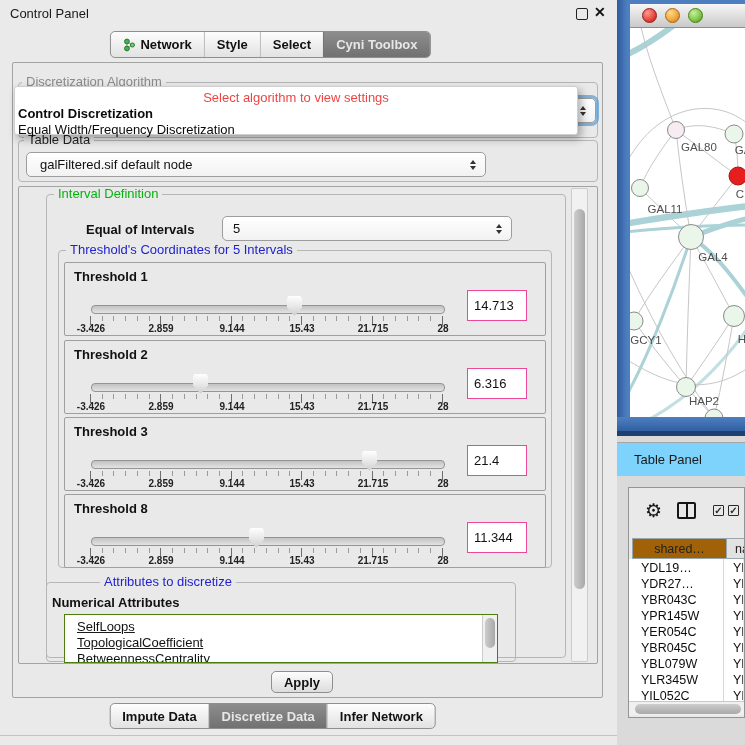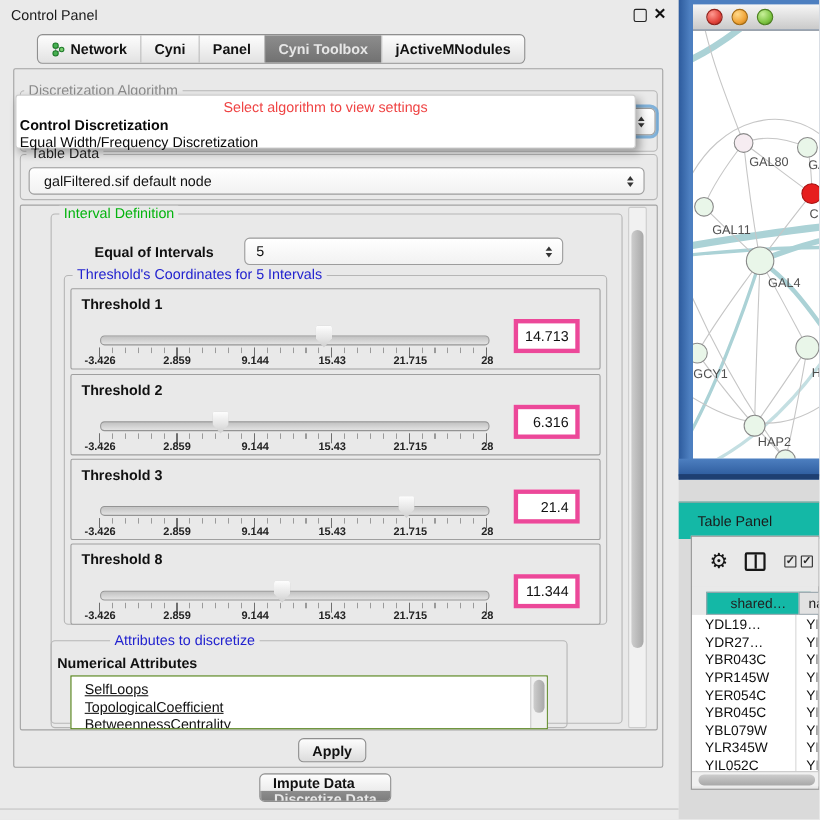--- a/index.html
+++ b/index.html
@@ -47,22 +47,22 @@
   .sthumb{position:absolute;top:33px;width:15px;height:20px;
          background:linear-gradient(#fefefe 0%,#e6e6e6 55%,#cfcfcf 100%);
          clip-path:polygon(10% 0,90% 0,100% 12%,100% 58%,50% 100%,0 58%,0 12%);
          filter:drop-shadow(0 0 1px #777);}
   .ticks{position:absolute;left:25px;top:53px;width:353px;height:9px;background-repeat:no-repeat;
          background-image:
            repeating-linear-gradient(to right,#6e6e6e 0 1px,transparent 1px 70.4px),
            repeating-linear-gradient(to right,#9a9a9a 0 1px,transparent 1px 11.73px);
          background-size:100% 9px,100% 5px;}
   .tlab{position:absolute;top:60px;transform:translateX(-50%);font-size:10px;font-weight:bold;color:#222;white-space:nowrap;}
-  .vfield{position:absolute;left:402px;top:27px;width:60px;height:31px;border:4px solid #ec4899;background:#fff;
-         font-family:"Liberation Sans",sans-serif;font-size:13px;color:#111;text-align:right;padding:0 6px;box-sizing:border-box;}
+  .vfield{position:absolute;left:402px;top:27px;width:60px;height:31px;border:1px solid #ec4899;background:#fff;
+         font-family:"Liberation Sans",sans-serif;font-size:13px;color:#111;padding:0 6px;box-sizing:border-box;}
 
   
   .listbox{background:#fff;border:1px solid #4d7c0f;overflow:hidden;text-decoration:underline;}
   .listbox .li{font-size:13px;color:#111;padding-left:12px;line-height:16px;}
 
   
   .sb-v{background:#f1f1f1;border:1px solid #cccccc;border-radius:7px;}
   .sb-thumb{background:linear-gradient(90deg,#cdcdcd,#a8a8a8);border-radius:6px;}
   .sb-thumb-h{background:linear-gradient(#cdcdcd,#a8a8a8);border-radius:6px;}
 
@@ -72,21 +72,21 @@
 
   
   .netframe{left:617px;top:0;width:128px;height:436px;background:linear-gradient(90deg,#2d5b9d,#4d7fc0 10px,#4d7fc0);}
   .net-titlebar{left:630px;top:4px;width:115px;height:24px;background:linear-gradient(#f6f6f6,#c9c9c9);
       border-bottom:1px solid #8f8f8f;display:flex;align-items:center;gap:8px;padding-left:12px;box-sizing:border-box;}
   .tl-dot{width:13px;height:13px;border-radius:50%;}
   .canvas{left:630px;top:28px;width:115px;height:389px;background:#fff;overflow:hidden;}
   .net-bottom{left:617px;top:417px;width:128px;height:16px;background:linear-gradient(#4d7fc0,#2d5b9d);}
   .net-bottom-edge{left:617px;top:431px;width:128px;height:5px;background:#1e3f72;}
 
-  .tp-strip{left:617px;top:456px;width:128px;height:34px;background:#14b8a6;border-top:1px solid #a5a5a5;}
+  .tp-strip{left:617px;top:442px;width:128px;height:34px;background:#7dd3fc;border-top:1px solid #a5a5a5;}
   .tp-title{position:absolute;left:17px;top:9px;font-size:13px;color:#1a1a1a;}
   .twin{left:628px;top:487px;width:117px;height:231px;border:1px solid #949494;background:#e9e9e9;overflow:hidden;}
   .th-cell{position:absolute;top:50px;height:21px;border:1px solid #9aa6ad;font-size:12.5px;color:#222;
       display:flex;align-items:center;justify-content:center;box-sizing:border-box;}
   .trow{position:absolute;left:3px;width:200px;height:16px;font-size:12.5px;color:#0d0d0d;display:flex;}
   .trow .c0{width:95px;padding-left:9px;box-sizing:border-box;overflow:hidden;white-space:nowrap;}
   .trow .c1{padding-left:6px;overflow:hidden;white-space:nowrap;}
 
   .gearglyph{font-size:19px;color:#161616;line-height:19px;}
   .colicon{width:19px;height:17px;border:2px solid #161616;border-radius:2px;position:relative;}
@@ -116,30 +116,27 @@
             <line x1="4" y1="3.5" x2="9.5" y2="7" stroke="#9a9a9a" stroke-width="1"></line>
             <line x1="4" y1="10.5" x2="9.5" y2="7" stroke="#9a9a9a" stroke-width="1"></line>
             <line x1="4" y1="3.5" x2="4" y2="10.5" stroke="#9a9a9a" stroke-width="1"></line>
             <circle cx="4" cy="3.5" r="2.4" fill="#46b050" stroke="#1f7a2b"></circle>
             <circle cx="4" cy="10.5" r="2.4" fill="#46b050" stroke="#1f7a2b"></circle>
             <circle cx="9.5" cy="7" r="2" fill="#7bcf70" stroke="#1f7a2b"></circle>
           </svg>
           <span>Network</span>
         </div>
         <div class="tab">
-            <span>Cyni</span>
+            <span>Style</span>
           </div>
         <div class="tab">
-            <span>Panel</span>
+            <span>Select</span>
           </div>
         <div class="tab sel">
             <span>Cyni Toolbox</span>
-          </div>
-        <div class="tab">
-            <span>jActiveMNodules</span>
           </div>
       </div>
     </div>
 
     <div class="abs panel" style="left:12px;top:62px;width:591px;height:636px;"></div>
 
     <div class="abs gbox" style="left:18px;top:82px;width:580px;height:56px;"></div>
     <div class="gtitle" style="left:22px;top:75px;color:#8a8a8a;">Discretization Algorithm</div>
     <div class="abs combo" style="left:26px;top:98px;width:570px;height:25px;box-shadow:0 0 0 3px rgba(93,159,212,.75);">
       <div class="arrows">
@@ -149,21 +146,21 @@
     </div>
 
     <div class="abs popup" style="left:14px;top:86px;width:564px;height:49px;">
       <div class="prompt" style="margin-top:2px;">Select algorithm to view settings</div>
       <div class="opt b">Control Discretization</div>
       <div class="opt">Equal Width/Frequency Discretization</div>
     </div>
 
     <div class="abs gbox" style="left:18px;top:140px;width:580px;height:42px;"></div>
     <div class="gtitle" style="left:24px;top:133px;color:#222;z-index:5;">Table Data</div>
-    <div class="abs combo" style="left:26px;top:152px;width:560px;height:25px;padding-left:13px;">
+    <div class="abs combo" style="left:26px;top:152px;width:460px;height:25px;padding-left:13px;">
       <span>galFiltered.sif default node</span>
       <div class="arrows">
           <div class="tri-up"></div>
           <div class="tri-dn"></div>
         </div>
     </div>
 
     <div class="abs panel" style="left:18px;top:186px;width:580px;height:478px;"></div>
     <div class="abs sb-v" style="left:571px;top:188px;width:17px;height:474px;border-radius:2px;">
       <div class="sb-thumb" style="position:absolute;left:2px;top:20px;width:11px;height:380px;"></div>
@@ -250,21 +247,21 @@
       <div class="abs sb-v" style="right:0;top:0;width:15px;height:47px;border-radius:0;border:none;border-left:1px solid #ccc;background:#f0f0f0;">
         <div class="sb-thumb" style="position:absolute;left:2px;top:3px;width:10px;height:30px;"></div>
       </div>
     </div>
 
     <div class="abs btn" style="left:271px;top:671px;width:62px;height:22px;">
       <span>Apply</span>
     </div>
 
     <div class="abs" style="left:50%;top:703px;transform:translateX(-61%);white-space:nowrap;">
-      <div class="seg" style="height:24px;flex-direction:column;">
+      <div class="seg" style="height:24px;">
         <div class="tab">
             <span>Impute Data</span>
           </div>
         <div class="tab sel">
             <span>Discretize Data</span>
           </div>
         <div class="tab">
             <span>Infer Network</span>
           </div>
       </div>
@@ -348,21 +345,21 @@
 
   <div class="abs twin">
 
     <div class="abs" style="left:0;top:0;width:117px;height:45px;background:#e9e9e9;">
       <span class="abs gearglyph" style="left:16px;top:13px;">⚙</span>
       <div class="abs colicon" style="left:48px;top:14px;"></div>
       <div class="abs cbicon" style="left:84px;top:17px;">✓</div>
       <div class="abs cbicon" style="left:99px;top:17px;">✓</div>
     </div>
 
-    <div class="th-cell" style="left:13px;width:95px;background:#14b8a6;">
+    <div class="th-cell" style="left:3px;width:95px;background:#a16207;">
       <span>shared…</span>
     </div>
     <div class="th-cell" style="left:97px;width:40px;background:#e2e2e2;justify-content:flex-start;padding-left:8px;">
       <span>na</span>
     </div>
 
     <div class="abs" style="left:0;top:71px;width:114px;height:142px;background:#fff;overflow:hidden;">
       <div class="abs" style="left:94px;top:0;width:1px;height:142px;background:#d7d7d7;"></div>
       <div class="trow" style="top:2px;">
           <span class="c0">YDL19…</span>

